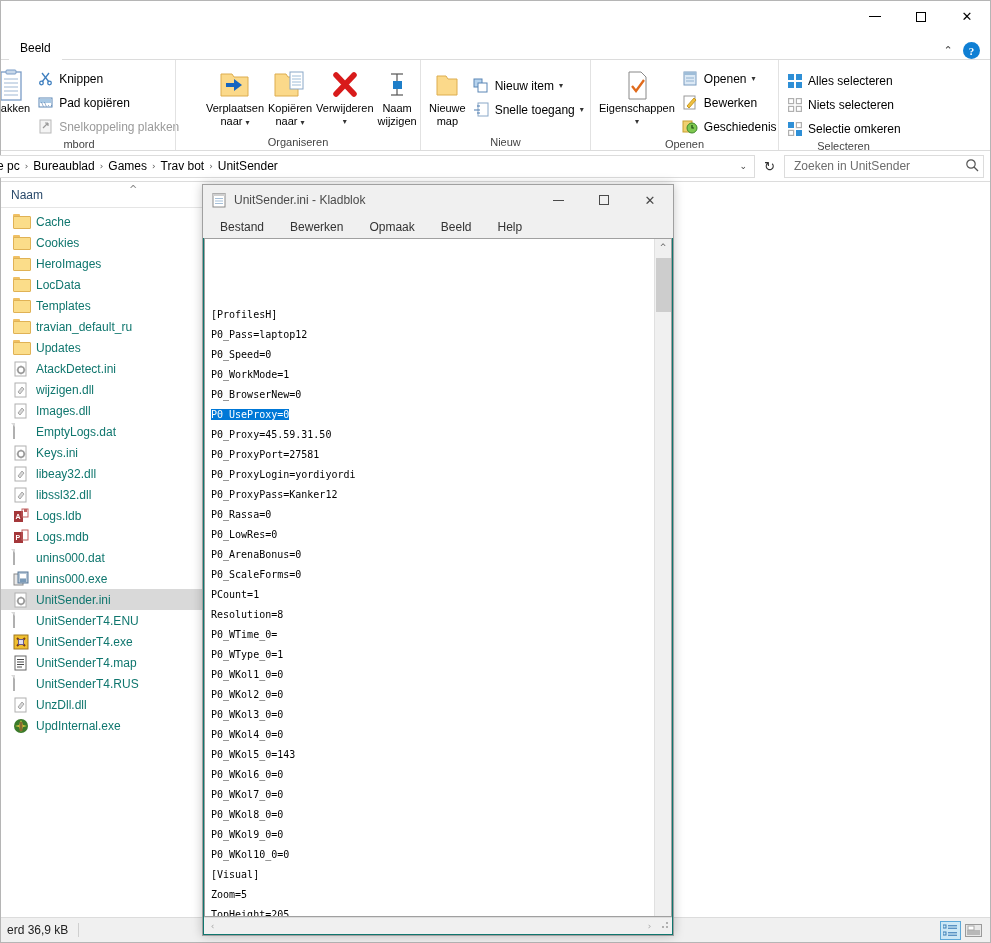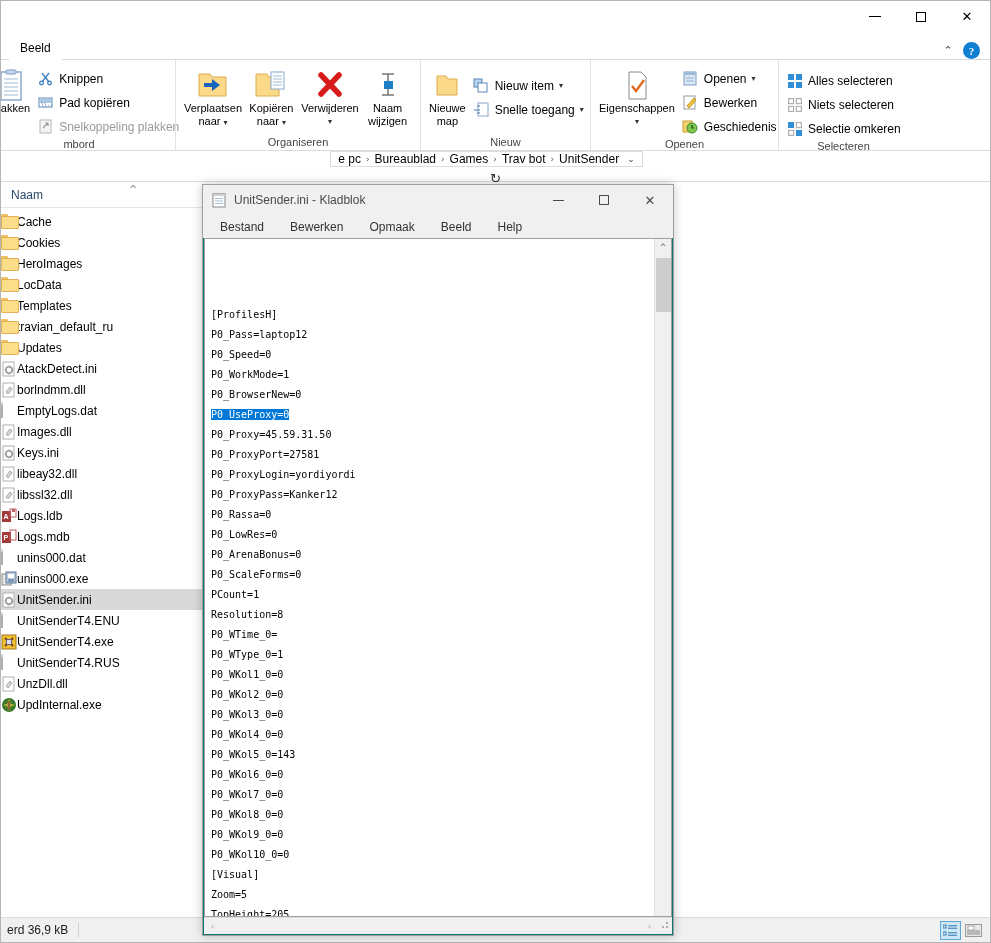--- a/index.html
+++ b/index.html
@@ -82,21 +82,21 @@
     display:flex; align-items:center; gap:5px; padding:2px 5px 2px 3px;
     font-size:12px; color:#000; white-space:nowrap; height:23px;
   }
   .small-btn.disabled { color:#9a9a9a; }
   .small-btn .ic { width:17px; height:17px; display:flex; align-items:center; justify-content:center; flex:none; }
   .caret { font-size:8px; color:#333; font-family:"DejaVu Sans", sans-serif; }
 
   
   .addressbar {
     height:31px; background:#ffffff; display:flex; align-items:center;
-    padding:0 6px; gap:4px; border-bottom:1px solid #dcdcdc;flex-direction:column;
+    padding:0 6px; gap:4px; border-bottom:1px solid #dcdcdc;
   }
   .crumbbox {
     flex:1; height:23px; border:1px solid #dcdcdc; background:#fff;
     display:flex; align-items:center; padding:0 2px; min-width:0;
   }
   .crumbs { display:flex; align-items:center; flex:1; overflow:hidden; padding-left:2px; }
   .crumb { font-size:12px; color:#000; padding:0 3px; white-space:nowrap; }
   .crumb-sep { font-size:9px; color:#555; padding:0 2px; font-family:"DejaVu Sans", sans-serif; }
   .crumb-caret { font-size:9px; color:#444; padding:0 5px; font-family:"DejaVu Sans", sans-serif; }
   .refresh { font-size:13px; color:#333; padding:0 5px; font-family:"DejaVu Sans", sans-serif; }
@@ -117,22 +117,22 @@
     height:26px; display:flex; align-items:center; position:relative;
     border-bottom:1px solid #e5e5e5; padding-left:10px;
   }
   .col-header .lbl { font-size:12px; color:#2a4a6b; }
   .sort-arrow {
     position:absolute; left:128px; top:2px; font-size:10px; color:#888;
     font-family:"DejaVu Sans", sans-serif;
   }
   .filelist { padding-top:3px; }
   .filerow {
-    height:21px; display:flex; align-items:center; 
-    font-size:12px; color:#000000; white-space:nowrap;
+    height:21px; display:flex; align-items:center; gap:7px; padding-left:12px;
+    font-size:12px; color:#0f766e; white-space:nowrap;
   }
   .filerow.selected { background:#d9d9d9; width:208px; }
   .filerow .ic { width:16px; height:16px; flex:none; position:relative; }
 
   .rightpane { flex:1; background:#fff; position:relative; }
 
   
   .statusbar {
     height:25px; background:#f0f0f0; border-top:1px solid #dcdcdc;
     display:flex; align-items:center; padding:0 6px; font-size:12px; color:#222;
@@ -304,21 +304,21 @@
             </span>
             <span>Snelkoppeling plakken</span>
           </div>
         </div>
       </div>
       <div class="rgroup-label">mbord</div>
     </div>
 
     <div class="rgroup" style="width:245px;">
       <div class="rgroup-body" style="gap:0;">
-        <div class="big-btn" style="width:62px;">
+        <div class="big-btn" style="width:62px;margin-left:22px;">
           <div class="ic">
             <svg width="34" height="30" viewBox="0 0 34 30">
               <path d="M3 4 h11 l2 3 h14 v19 h-27 z" fill="#fbd98a" stroke="#ddad4e"></path>
               <path d="M24 15 l-8 -6 v4 h-8 v4 h8 v4 z" fill="#1565c0"></path>
             </svg>
           </div>
           <span>Verplaatsen</span>
           <span><span>naar</span> <span class="caret">▾</span></span>
         </div>
         <div class="big-btn" style="width:58px;">
@@ -570,32 +570,32 @@
                     <line x1="11" y1="9" x2="12.4" y2="9"></line>
                   </g>
                 </svg></span>
               <span>AtackDetect.ini</span>
             </div>
             <div class="filerow">
               <span class="ic"><svg width="16" height="16" viewBox="0 0 16 16">
                   <rect x="2" y="1" width="11" height="14" fill="#fff" stroke="#b0b0b0"></rect>
                   <path d="M5 10 L9 5 L11 7 L7 12 z" fill="#d8d8d8" stroke="#a8a8a8"></path>
                 </svg></span>
-              <span>borlndmm.dll</span>
+              <span>wijzigen.dll</span>
+            </div>
+            <div class="filerow">
+              <span class="ic"><svg width="16" height="16" viewBox="0 0 16 16">
+                  <rect x="2" y="1" width="11" height="14" fill="#fff" stroke="#b0b0b0"></rect>
+                  <path d="M5 10 L9 5 L11 7 L7 12 z" fill="#d8d8d8" stroke="#a8a8a8"></path>
+                </svg></span>
+              <span>Images.dll</span>
             </div>
             <div class="filerow">
               <span class="ic"><span class="doc-ic"></span></span>
               <span>EmptyLogs.dat</span>
-            </div>
-            <div class="filerow">
-              <span class="ic"><svg width="16" height="16" viewBox="0 0 16 16">
-                  <rect x="2" y="1" width="11" height="14" fill="#fff" stroke="#b0b0b0"></rect>
-                  <path d="M5 10 L9 5 L11 7 L7 12 z" fill="#d8d8d8" stroke="#a8a8a8"></path>
-                </svg></span>
-              <span>Images.dll</span>
             </div>
             <div class="filerow">
               <span class="ic"><svg width="16" height="16" viewBox="0 0 16 16">
                   <rect x="2" y="1" width="11" height="14" fill="#fff" stroke="#b0b0b0"></rect>
                   <circle cx="8" cy="9" r="3.2" fill="none" stroke="#9a9a9a" stroke-width="1.6"></circle>
                   <g stroke="#9a9a9a" stroke-width="1.1">
                     <line x1="8" y1="4.6" x2="8" y2="6"></line>
                     <line x1="8" y1="12" x2="8" y2="13.4"></line>
                     <line x1="3.6" y1="9" x2="5" y2="9"></line>
                     <line x1="11" y1="9" x2="12.4" y2="9"></line>
@@ -664,20 +664,32 @@
               <span class="ic"><span class="doc-ic"></span></span>
               <span>UnitSenderT4.ENU</span>
             </div>
             <div class="filerow">
               <span class="ic"><svg width="16" height="16" viewBox="0 0 16 16">
                   <rect x="1" y="1" width="14" height="14" fill="#f0c030" stroke="#a07820"></rect>
                   <path d="M4 4 L12 12 M12 4 L4 12" stroke="#7a3a10" stroke-width="2"></path>
                   <rect x="5.5" y="5.5" width="5" height="5" fill="#e0e0f0" stroke="#6a5a8a"></rect>
                 </svg></span>
               <span>UnitSenderT4.exe</span>
+            </div>
+            <div class="filerow">
+              <span class="ic"><svg width="16" height="16" viewBox="0 0 16 16">
+                  <rect x="2" y="1" width="11" height="14" fill="#fff" stroke="#666"></rect>
+                  <g stroke="#333" stroke-width="0.9">
+                    <line x1="4" y1="4.5" x2="11" y2="4.5"></line>
+                    <line x1="4" y1="7" x2="11" y2="7"></line>
+                    <line x1="4" y1="9.5" x2="11" y2="9.5"></line>
+                    <line x1="4" y1="12" x2="9" y2="12"></line>
+                  </g>
+                </svg></span>
+              <span>UnitSenderT4.map</span>
             </div>
             <div class="filerow">
               <span class="ic"><span class="doc-ic"></span></span>
               <span>UnitSenderT4.RUS</span>
             </div>
             <div class="filerow">
               <span class="ic"><svg width="16" height="16" viewBox="0 0 16 16">
                   <rect x="2" y="1" width="11" height="14" fill="#fff" stroke="#b0b0b0"></rect>
                   <path d="M5 10 L9 5 L11 7 L7 12 z" fill="#d8d8d8" stroke="#a8a8a8"></path>
                 </svg></span>

